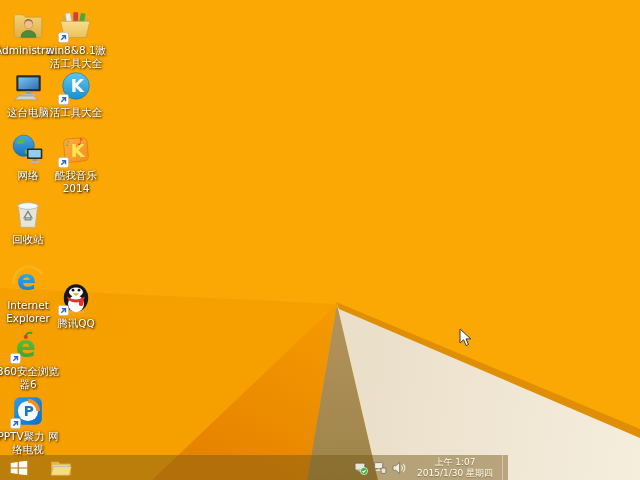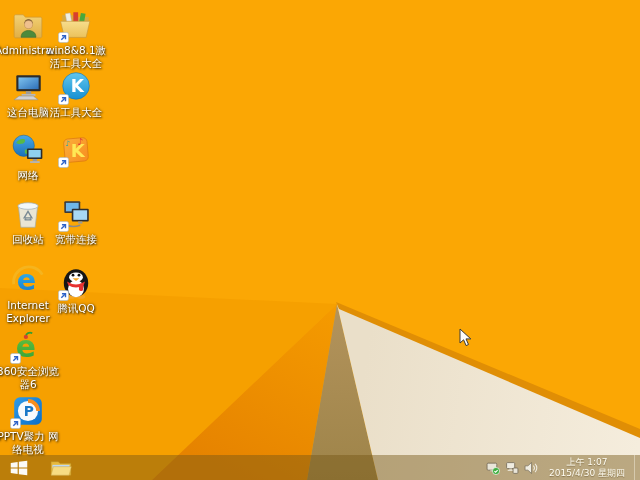--- a/index.html
+++ b/index.html
@@ -16,21 +16,21 @@
   .badge{position:absolute;left:-1px;bottom:-1px;width:11px;height:11px;}
   .icon-label{
     margin-top:2px;font-size:10.5px;line-height:13px;color:#fff;
     white-space:pre-line;
     text-shadow:1px 1px 2px rgba(10,10,10,.85),0 0 3px rgba(10,10,10,.55);
   }
   
   .cursor{position:absolute;left:459px;top:328px;width:13px;height:20px;}
   
   .taskbar{
-    position:absolute;left:0;bottom:0;width:640px;height:25px;
+    position:absolute;left:0;bottom:0;width:508px;height:25px;
     background:rgba(118,88,22,.46);
     display:flex;align-items:center;
   }
   .start{width:38px;height:25px;display:flex;align-items:center;justify-content:center;}
   .task-btn{width:30px;height:25px;margin-left:8px;display:flex;align-items:center;justify-content:center;}
   .tray{position:absolute;right:0;top:0;height:25px;display:flex;align-items:center;gap:5px;padding-right:0;}
   .tray svg{display:block;}
   .clock{
     text-align:center;color:#FFFDF2;font-size:9px;line-height:10.5px;
     padding:0 4px 0 6px;min-width:72px;
@@ -191,64 +191,49 @@
       <svg class="main" viewBox="0 0 32 32">
         <rect x="5" y="5" width="22" height="22" rx="4" fill="url(#gKuwo)" stroke="#D87410" stroke-width=".6" transform="rotate(-5 16 16)"></rect>
         <text x="11" y="23" font-size="17" font-weight="bold" fill="#FFE855" font-family="DejaVu Sans, sans-serif">K</text>
         <text x="17" y="11" font-size="9" fill="#E03838" font-family="DejaVu Sans, sans-serif">♪</text>
         <text x="6" y="12" font-size="7" fill="#2AA8A0" font-family="DejaVu Sans, sans-serif">♪</text>
       </svg>
       <svg class="badge">
           <use href="#shortcutBadge"></use>
         </svg>
     </div>
+    <div class="icon-label">酷我音乐
+2014</div>
   </div>
 
   <div class="dicon" style="left:-5px;top:197px">
     <div class="art">
         <svg class="main" viewBox="0 0 32 32">
       <path d="M7 9l2.3 19.5h13.4L25 9z" fill="#E7EEF2" opacity=".88" stroke="#9FB0BC" stroke-width=".7"></path>
       <ellipse cx="16" cy="8.5" rx="9.6" ry="3.1" fill="#F2F7FA" stroke="#9FB0BC" stroke-width=".7"></ellipse>
       <path d="M16 13.5l3.6 6.2h-7.2z" fill="none" stroke="#7A8A94" stroke-width="1.3"></path>
       <path d="M12.8 21.5h6.4M19.2 21.5l-1.4-1.3M12.8 21.5l1.4-1.3" stroke="#7A8A94" stroke-width="1.1" fill="none"></path>
     </svg>
       </div>
     <div class="icon-label">回收站</div>
   </div>
 
-  <div class="dicon" style="left:43px;top:197px">
-    <div class="art">
-      <svg class="main" viewBox="0 0 32 32">
-        <rect x="5" y="4" width="15" height="11" rx="1" fill="#3A3A3A"></rect>
-        <rect x="6.5" y="5.5" width="12" height="8" fill="#6FB6E8"></rect>
-        <rect x="12" y="11" width="16" height="12" rx="1" fill="#2E2E2E"></rect>
-        <rect x="13.5" y="12.5" width="13" height="9" fill="#A8D8F4"></rect>
-        <rect x="18" y="23" width="4" height="2" fill="#999"></rect>
-        <path d="M5 25q6 4.5 15 1.5" stroke="#8A8A8A" stroke-width="1.5" fill="none"></path>
-        <rect x="3" y="23.5" width="4" height="3" rx="1" fill="#B0B0B0"></rect>
-      </svg>
-      <svg class="badge">
-          <use href="#shortcutBadge"></use>
-        </svg>
-    </div>
-    <div class="icon-label">宽带连接</div>
-  </div>
 
   <div class="dicon" style="left:-5px;top:263px">
     <div class="art">
         <svg class="main" viewBox="0 0 32 32">
       <text x="5.5" y="25.5" font-size="27" font-weight="bold" fill="url(#gIE)" font-family="DejaVu Sans, sans-serif">e</text>
       <path d="M2.5 20A14.5 14.5 0 0 1 29.5 11" stroke="#F5B41E" stroke-width="2.6" fill="none"></path>
     </svg>
       </div>
     <div class="icon-label">Internet
 Explorer</div>
   </div>
 
-  <div class="dicon" style="left:43px;top:266px">
+  <div class="dicon" style="left:43px;top:281px">
     <div class="art">
       <svg class="main" viewBox="0 0 32 32">
         <ellipse cx="11.5" cy="29" rx="4.2" ry="1.9" fill="#F5A623"></ellipse>
         <ellipse cx="20.5" cy="29" rx="4.2" ry="1.9" fill="#F5A623"></ellipse>
         <ellipse cx="16" cy="16" rx="11.5" ry="13" fill="#161616"></ellipse>
         <ellipse cx="16" cy="10.5" rx="6.5" ry="4.4" fill="#FFF"></ellipse>
         <ellipse cx="16" cy="21.5" rx="7.5" ry="8" fill="#FFF"></ellipse>
         <circle cx="13.2" cy="8.6" r="1.3" fill="#111"></circle>
         <circle cx="18.8" cy="8.6" r="1.3" fill="#111"></circle>
         <polygon points="12.8,11.6 19.2,11.6 16,14.2" fill="#F5A623"></polygon>
@@ -327,18 +312,18 @@
         <rect x="4" y="7" width="2.5" height="1.2" fill="#D8D3C4"></rect>
         <rect x="2.5" y="8.2" width="5.5" height="1" fill="#E9E5D8"></rect>
         <rect x="7.5" y="6.5" width="4.5" height="5" rx=".8" fill="#E9E5D8" stroke="#6B6250" stroke-width=".7"></rect>
       </svg>
       <svg width="14" height="14" viewBox="0 0 13 13">
         <path d="M1 4.5h2.6L7 1.4v10.2L3.6 8.5H1z" fill="#F0EDE2" stroke="#6B6250" stroke-width=".6"></path>
         <path d="M8.6 4.2a3.3 3.3 0 0 1 0 4.6M10.3 2.6a5.6 5.6 0 0 1 0 7.8" stroke="#F0EDE2" stroke-width="1" fill="none"></path>
       </svg>
       <div class="clock">
         <div>上午 1:07</div>
-        <div>2015/4/30 星期四</div>
+        <div>2015/1/30 星期四</div>
       </div>
       <div class="show-desktop"></div>
     </div>
   </div>
 </div>
 
 </body></html>

